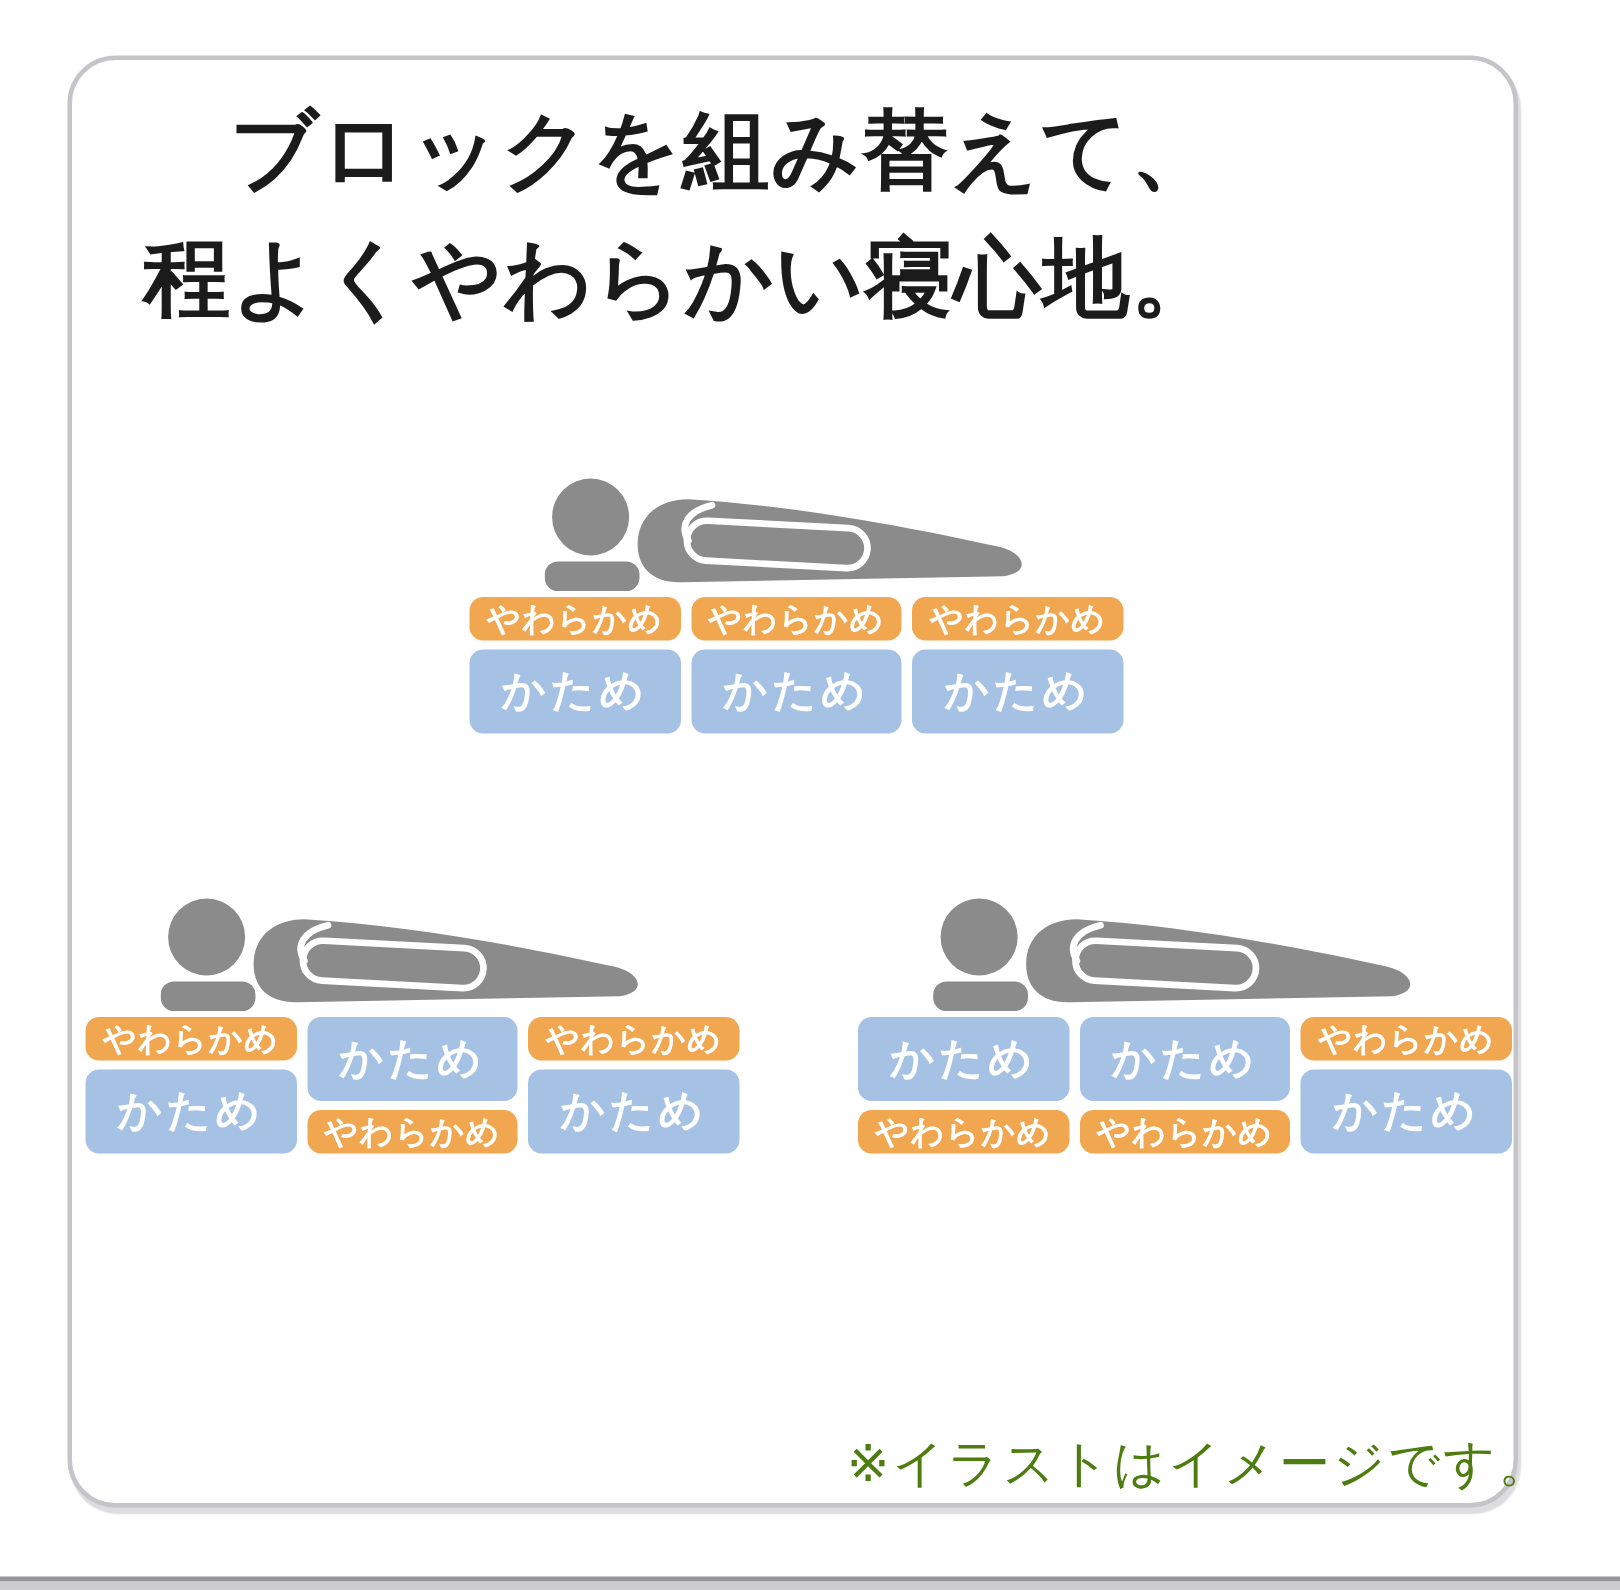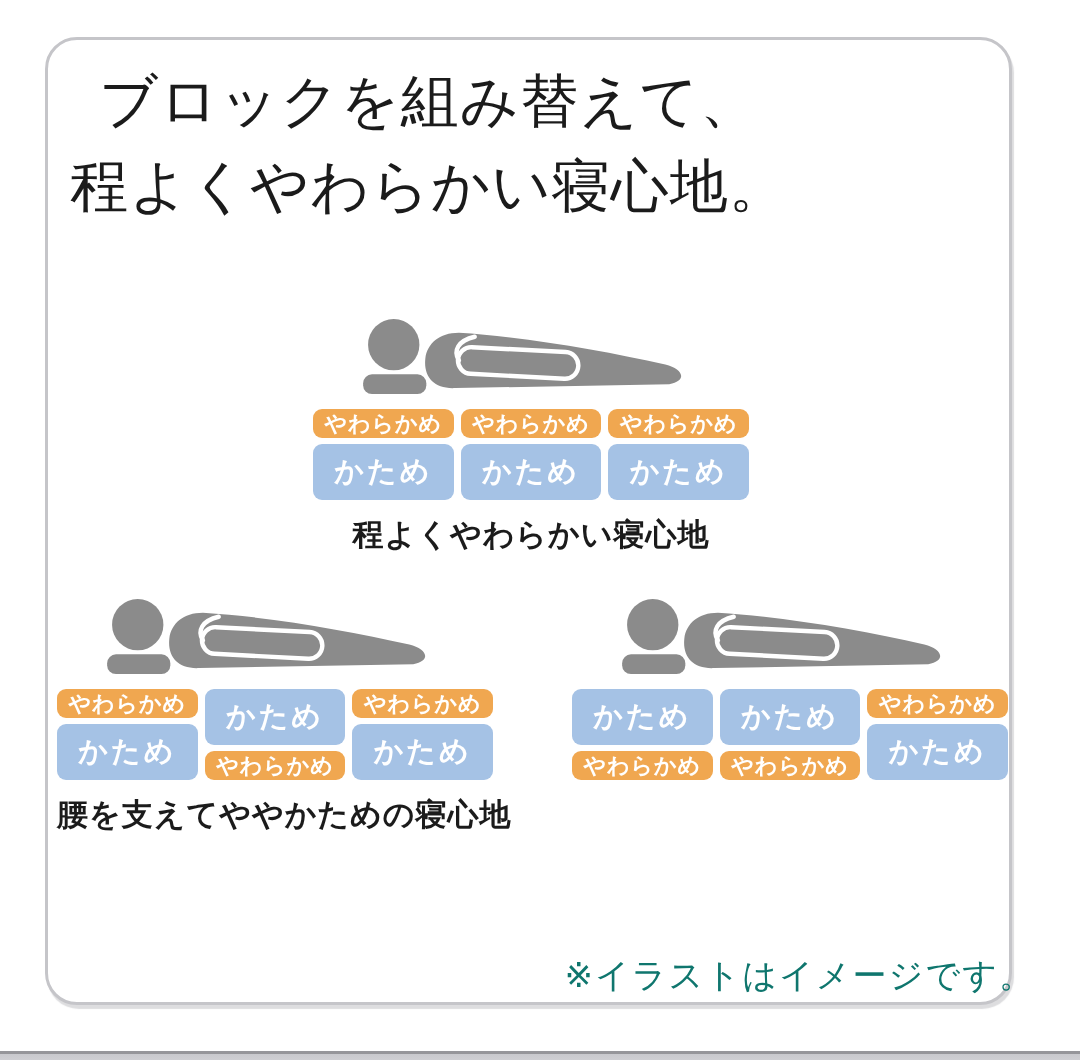--- a/index.html
+++ b/index.html
@@ -9,46 +9,46 @@
     overflow:hidden;
   }
   .frame{
     position:absolute;left:45px;top:37px;width:961px;height:962px;
     background:#ffffff;border:3px solid var(--frame_border,#c5c5c9);
     border-radius:32px;
     box-shadow:2px 4px 1px rgba(120,120,128,0.25);
   }
   .title{
     position:absolute;left:45px;top:58px;width:768px;
-    text-align:center;font-weight:normal;color:var(--text,#1b1b1b);
+    text-align:right;font-weight:bold;color:var(--text,#1b1b1b);
     font-size:58px;line-height:85px;letter-spacing:1px;
   }
   .figure{
     position:absolute;width:436px;display:flex;flex-direction:column;
   }
   .fig-1{left:313px;top:318px;}
   .fig-2{left:57px;top:598px;}
   .fig-3{left:572px;top:598px;}
   .person{width:336px;height:79px;margin-left:50px;flex:none;}
-  .blocks{display:flex;gap:7px;margin-top:12px;}
+  .blocks{display:flex;gap:7px;margin-top:1px;}
   .col{flex:1;display:flex;flex-direction:column;gap:6px;}
   .blk{
     border-radius:9px;color:#ffffff;font-weight:bold;
     display:flex;align-items:center;justify-content:center;
     white-space:nowrap;
   }
   .blk.soft{height:29px;background:var(--soft_block,#f0a750);font-size:22px;letter-spacing:1px;}
   .blk.firm{height:56px;background:var(--firm_block,#a5c2e5);font-size:29px;letter-spacing:3px;text-align:right;}
   .caption{
     margin-top:14px;text-align:center;font-weight:bold;
     font-size:31px;color:var(--text,#1b1b1b);letter-spacing:1px;white-space:nowrap;
   }
   .footnote{
     position:absolute;top:953px;right:45px;z-index:2;
-    font-size:34px;color:#0f766e;letter-spacing:2px;white-space:nowrap;
+    font-size:34px;color:#4d7c0f;letter-spacing:2px;white-space:nowrap;
   }
   .bottom-bar{
     position:absolute;left:0;top:1051px;width:1080px;height:9px;
     background:linear-gradient(to bottom,#96969a 0px,#96969a 3px,#c9c9cd 3px,#cfcfd3 9px);
   }
 </style>
 </head>
 <body style="--soft_block: #F0A750; --firm_block: #A5C2E5; --person: #8B8B8B; --frame_border: #C5C5C9; --text: #1B1B1B;">
 
 <svg width="0" height="0" style="position:absolute">
@@ -81,42 +81,40 @@
     </div>
     <div class="col">
       <div class="blk soft">やわらかめ</div>
       <div class="blk firm">かため</div>
     </div>
     <div class="col">
       <div class="blk soft">やわらかめ</div>
       <div class="blk firm">かため</div>
     </div>
   </div>
-  <div class="caption">程よくやわらかい寝心地</div>
 </div>
 
 <div class="figure fig-2">
   <svg class="person" viewBox="0 0 340 80">
     <use href="#sleeper" fill="#8B8B8B"></use>
   </svg>
   <div class="blocks">
     <div class="col">
       <div class="blk soft">やわらかめ</div>
       <div class="blk firm">かため</div>
     </div>
     <div class="col">
       <div class="blk firm">かため</div>
       <div class="blk soft">やわらかめ</div>
     </div>
     <div class="col">
       <div class="blk soft">やわらかめ</div>
       <div class="blk firm">かため</div>
     </div>
   </div>
-  <div class="caption">腰を支えてややかための寝心地</div>
 </div>
 
 <div class="figure fig-3">
   <svg class="person" viewBox="0 0 340 80">
     <use href="#sleeper" fill="#8B8B8B"></use>
   </svg>
   <div class="blocks">
     <div class="col">
       <div class="blk firm">かため</div>
       <div class="blk soft">やわらかめ</div>

